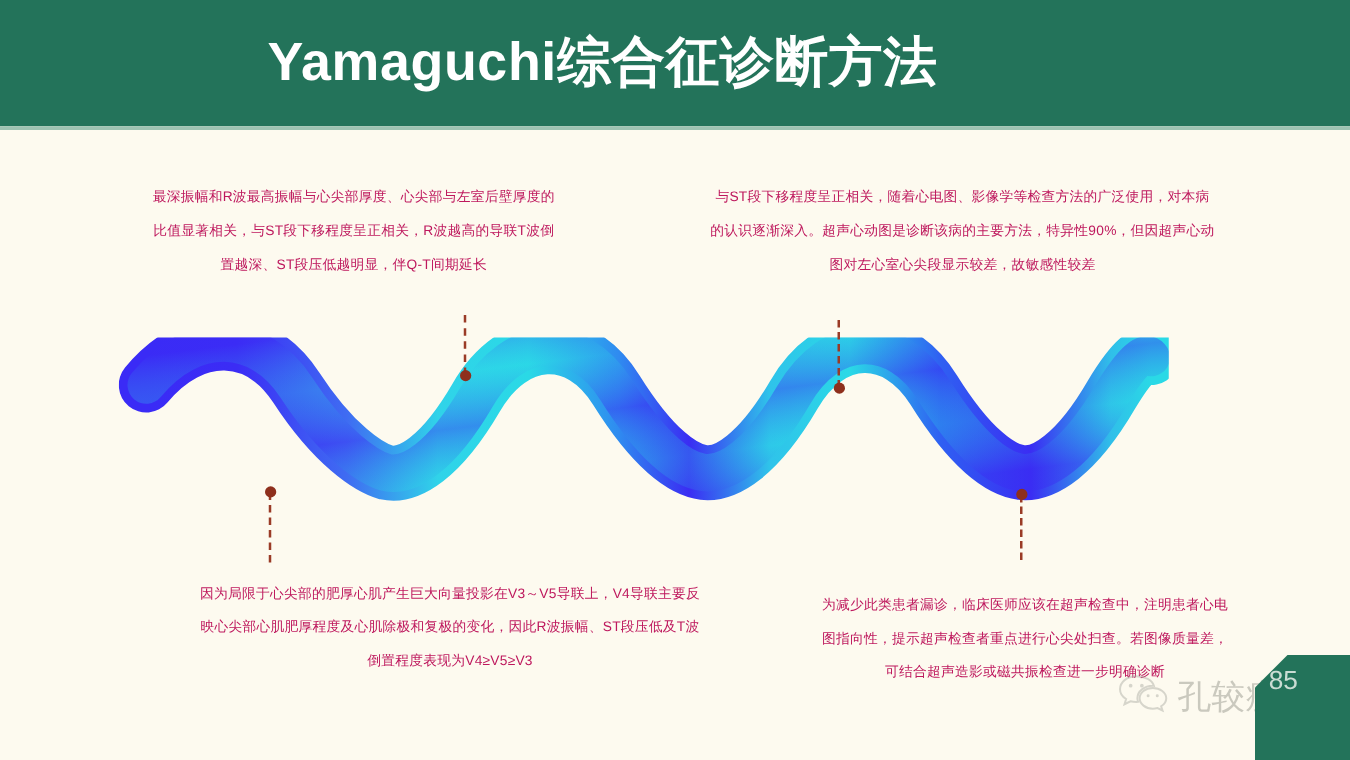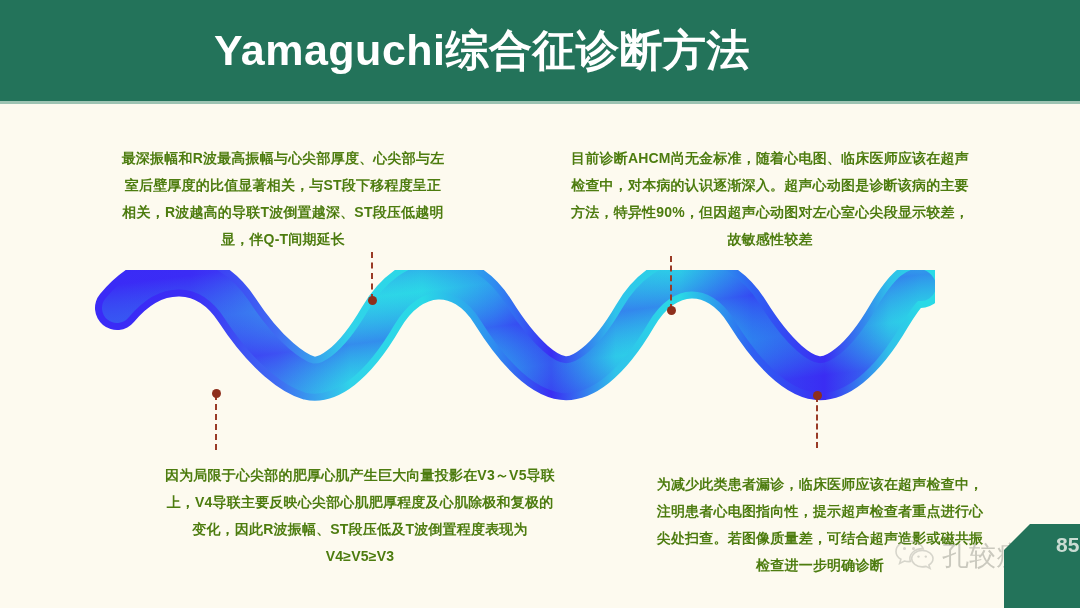--- a/index.html
+++ b/index.html
@@ -77,24 +77,24 @@
     width: 9px;
     height: 9px;
     border-radius: 50%;
     background: #8e2f1c;
     left: -3.5px;
   }
 
   
   .text-block {
     position: absolute;
-    color: #4d7c0f;
-    font-size: 14px;
+    color: #be185d;
+    font-size: 11px;
     line-height: 27px;
-    font-weight: bold;
+    font-weight: normal;
     text-align: center;
     letter-spacing: 0.2px;
   }
   #text-top-left   { left: 118px; top: 145px; width: 330px; }
   #text-top-right  { left: 568px; top: 145px; width: 404px; }
   #text-bottom-left{ left: 160px; top: 462px; width: 400px; }
   #text-bottom-right{ left: 655px; top: 455px; width: 330px; margin-top: 16px; }
 
   
   #watermark {
@@ -119,25 +119,25 @@
     position: absolute;
     left: 1004px;
     top: 524px;
     width: 76px;
     height: 84px;
     background: #23735a;
     clip-path: polygon(26px 0, 100% 0, 100% 100%, 0 100%, 0 26px);
   }
   #corner-badge-number {
     position: absolute;
-    left: 1056px;
+    left: 1015px;
     top: 533px;
     color: #e8efe9;
     font-size: 21px;
-    font-weight: bold;
+    font-weight: normal;
     opacity: 0.85;
     text-align: center;
   }
 </style>
 </head>
 <body>
 
 <div id="slide">
 
   <div id="header-banner"></div>
@@ -210,21 +210,21 @@
     <div class="connector-dot" style="top:-5px;"></div>
   </div>
 
   <div class="connector" style="left:816px; top:396px; height:52px;">
     <div class="connector-line" style="height:52px;"></div>
     <div class="connector-dot" style="top:-5px;"></div>
   </div>
 
   <div class="text-block" id="text-top-left">最深振幅和R波最高振幅与心尖部厚度、心尖部与左室后壁厚度的比值显著相关，与ST段下移程度呈正相关，R波越高的导联T波倒置越深、ST段压低越明显，伴Q-T间期延长</div>
 
-  <div class="text-block" id="text-top-right">目前诊断AHCM尚无金标准，随着心电图、临床医师应该在超声检查中，对本病的认识逐渐深入。超声心动图是诊断该病的主要方法，特异性90%，但因超声心动图对左心室心尖段显示较差，故敏感性较差</div>
+  <div class="text-block" id="text-top-right">与ST段下移程度呈正相关，随着心电图、影像学等检查方法的广泛使用，对本病的认识逐渐深入。超声心动图是诊断该病的主要方法，特异性90%，但因超声心动图对左心室心尖段显示较差，故敏感性较差</div>
 
   <div class="text-block" id="text-bottom-left">因为局限于心尖部的肥厚心肌产生巨大向量投影在V3～V5导联上，V4导联主要反映心尖部心肌肥厚程度及心肌除极和复极的变化，因此R波振幅、ST段压低及T波倒置程度表现为V4≥V5≥V3</div>
 
   <div class="text-block" id="text-bottom-right">为减少此类患者漏诊，临床医师应该在超声检查中，注明患者心电图指向性，提示超声检查者重点进行心尖处扫查。若图像质量差，可结合超声造影或磁共振检查进一步明确诊断</div>
 
   <div id="watermark">
     <span>
       <svg width="40" height="32" viewBox="0 0 40 32" xmlns="http://www.w3.org/2000/svg">
         <path d="M14 3 C6.5 3 1 7.8 1 13.4 C1 16.6 2.9 19.4 5.9 21.2 L4.6 25.4 L9.4 23 C10.8 23.4 12.4 23.6 14 23.6 C14.5 23.6 15 23.6 15.5 23.5 C15.1 22.6 14.9 21.6 14.9 20.6 C14.9 15 20.6 10.6 27.2 10.6 C27.5 10.6 27.8 10.6 28.1 10.7 C26.8 6.2 21 3 14 3 Z" fill="none" stroke="#a9a9a0" stroke-width="1.6"></path>
         <circle cx="9.5" cy="10.5" r="1.5" fill="#a9a9a0"></circle>

